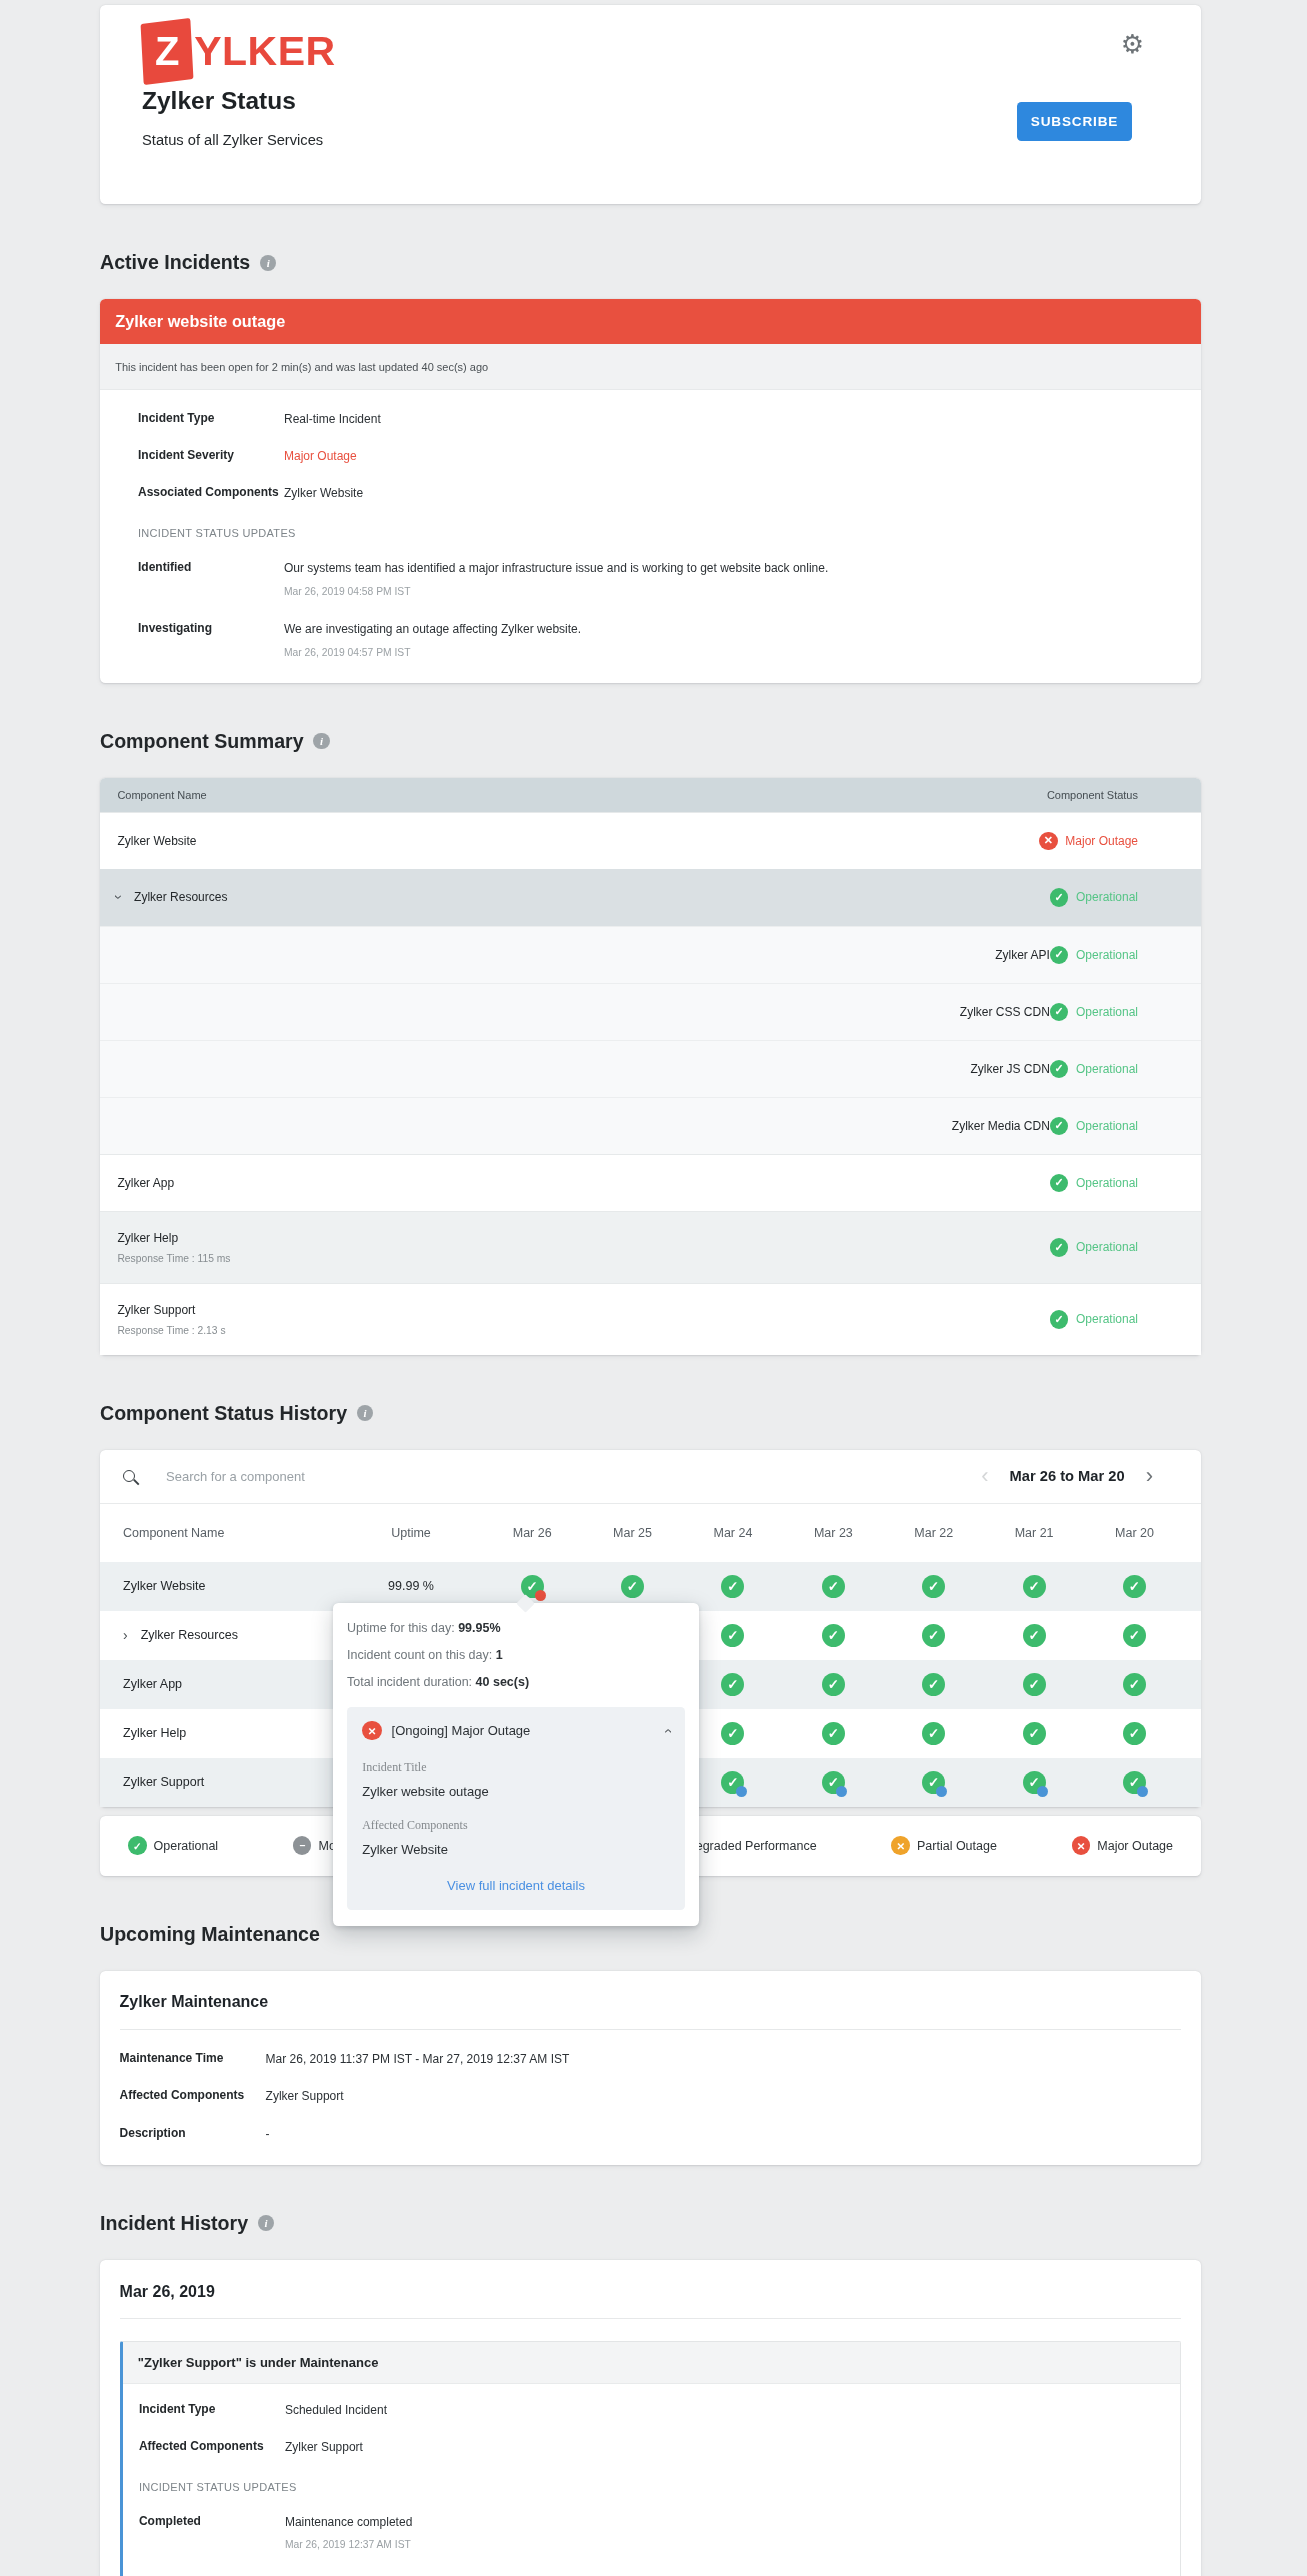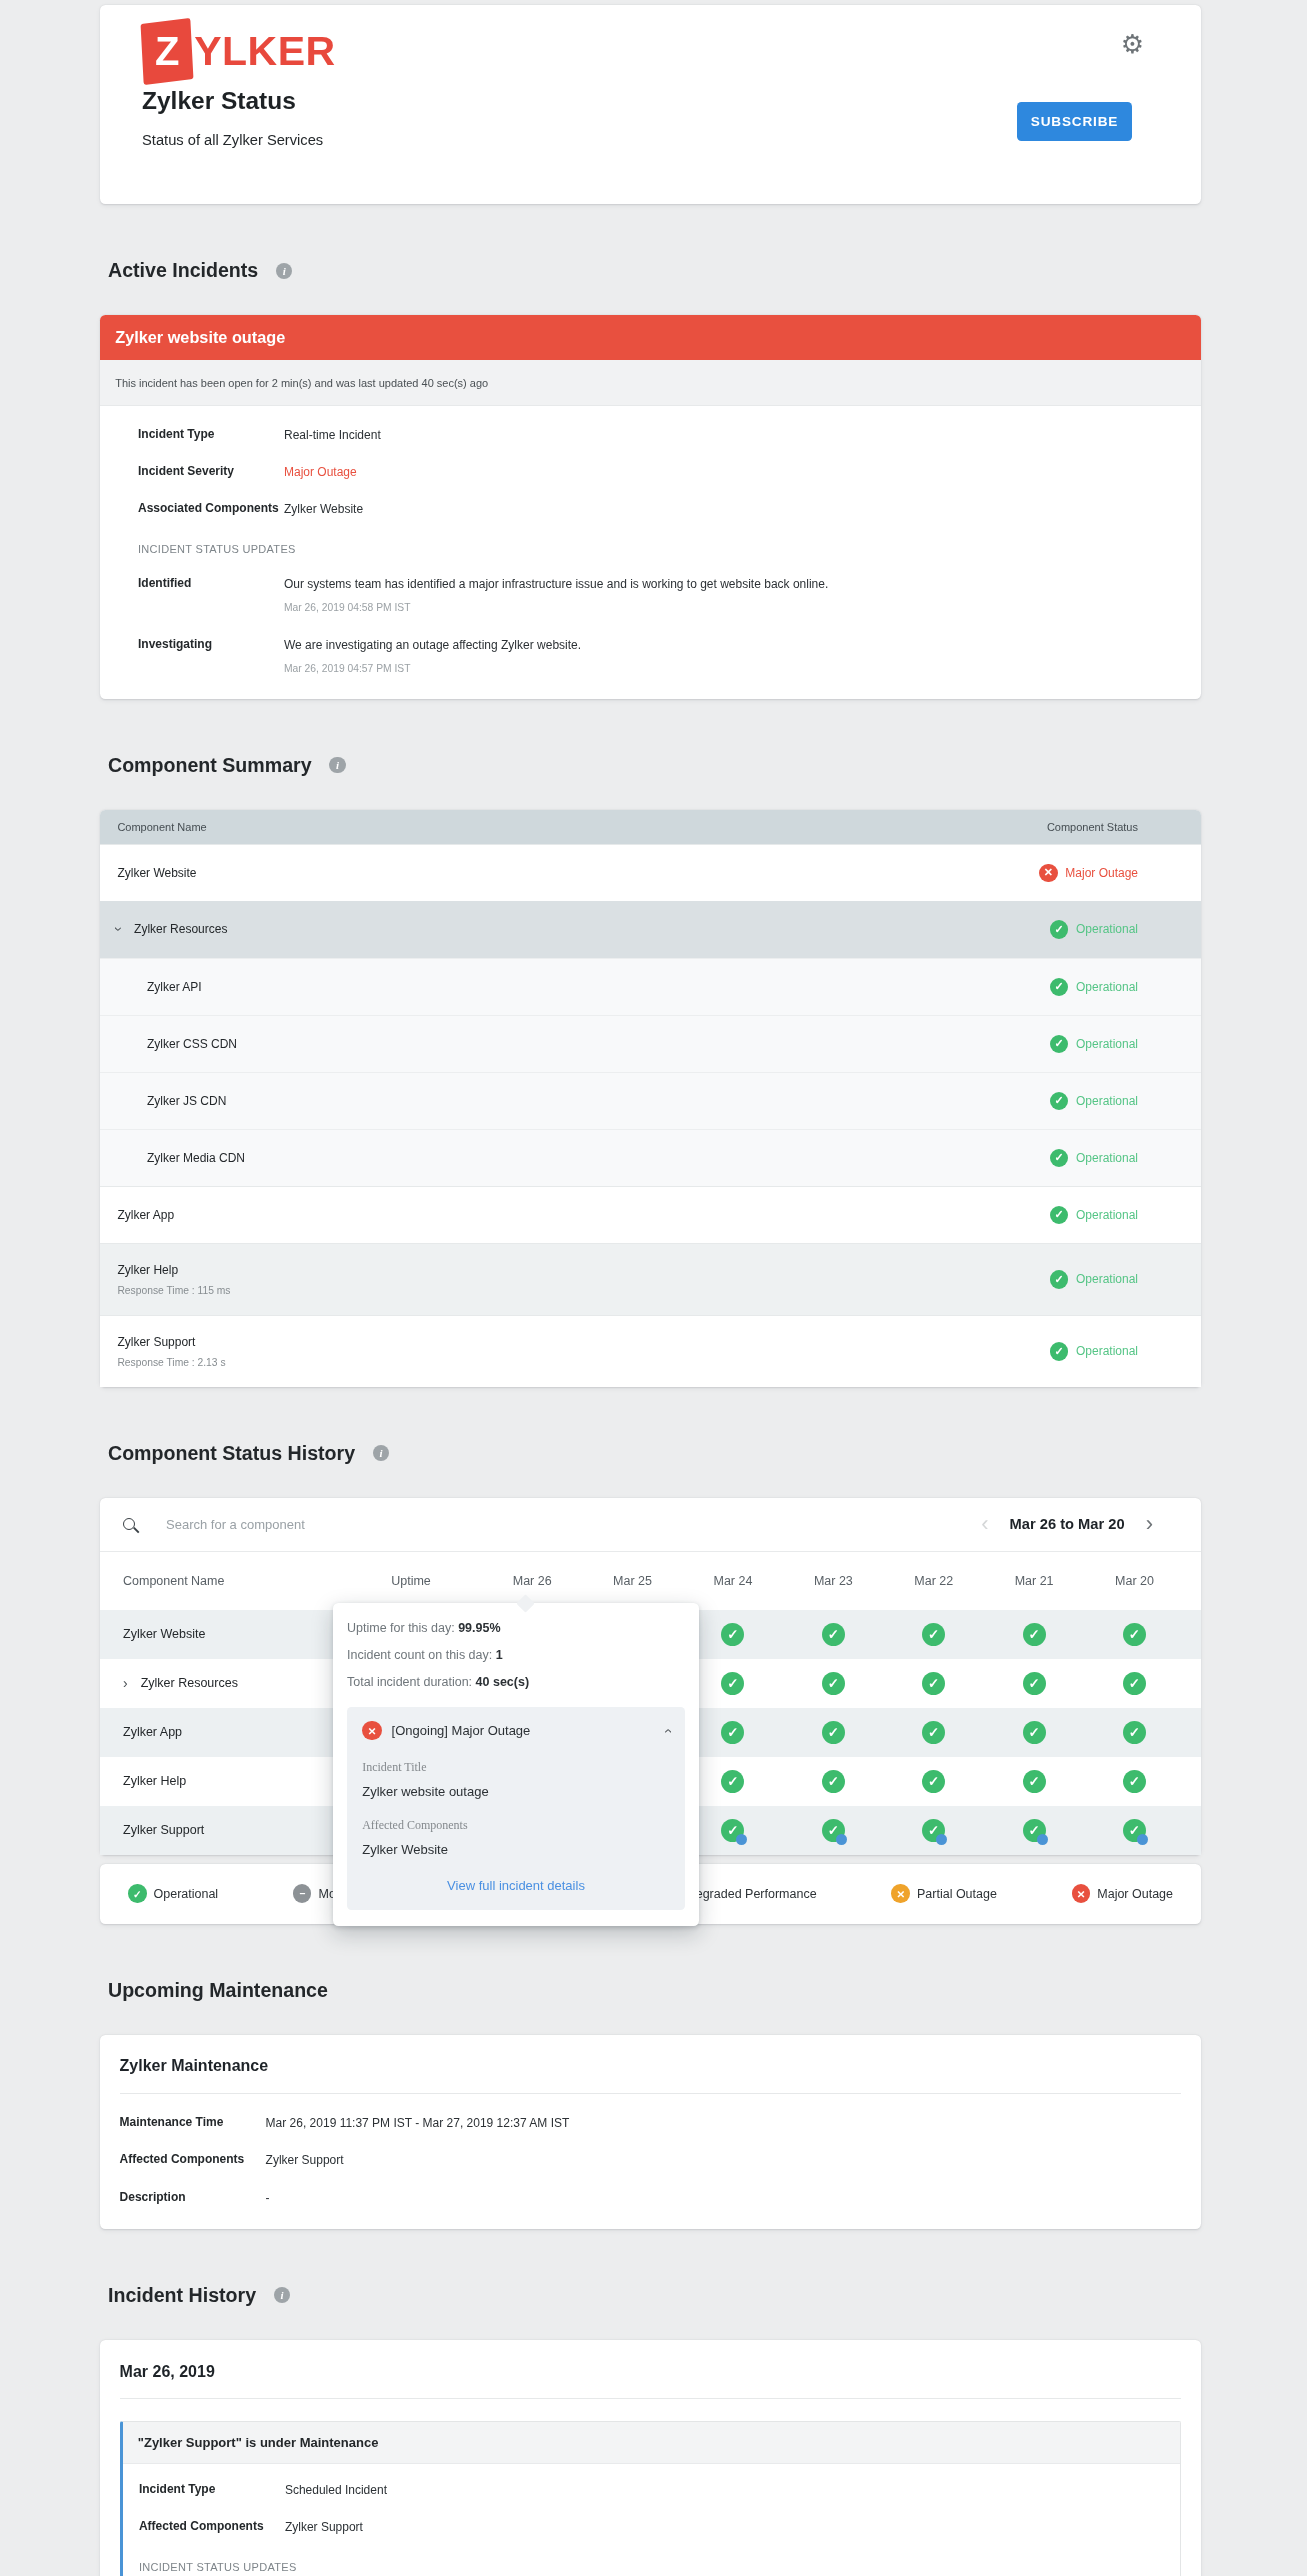--- a/index.html
+++ b/index.html
@@ -29,21 +29,21 @@
   .page-title { font-size: 24.5px; font-weight: 700; margin: 17px 0 0; color: #1e2225; }
   .subscribe {
     position: absolute; right: 69px; top: 97px; width: 115px; height: 39px;
     background: #2e88de; color: #fff; border: none; border-radius: 4.4px;
     font-family: "Liberation Sans", sans-serif; font-size: 13.6px; font-weight: 700; letter-spacing: 0.8px; cursor: pointer;
   }
   .subtitle { font-size: 14.7px; margin-top: 16.3px; color: #24282b; }
 
   
   .section-heading { display: flex; align-items: center; gap: 9.8px; margin: 47px 0 25px; }
-  .section-heading h2 { font-size: 19.6px; font-weight: 700; margin: 8px; color: #23272a; }
+  .section-heading h2 { font-size: 19.6px; font-weight: 700; margin: 0; color: #23272a; }
   .info-icon {
     width: 16.3px; height: 16.3px; border-radius: 50%; background: #9ea4a8; color: #fff;
     font-family: "Liberation Serif", serif; font-style: italic; font-weight: 700; font-size: 11px;
     display: flex; align-items: center; justify-content: center; cursor: pointer;
   }
 
   
   .banner {
     height: 45px; background: #e8503f; border-radius: 5.4px 5.4px 0 0;
     display: flex; align-items: center; padding: 0 15.2px;
@@ -66,21 +66,21 @@
     display: flex; justify-content: space-between; align-items: center;
     background: #cfd8dc; border-radius: 5.4px 5.4px 0 0; height: 34px;
     padding: 0 63px 0 17.4px; font-size: 11px; color: #454d52;
   }
   .sum-row {
     display: flex; justify-content: space-between; align-items: center;
     min-height: 57px; padding: 0 63px 0 17.4px; font-size: 12px;
     border-top: 0.5px solid #e6e9ea; background: #fff; cursor: default;
   }
   .sum-row.group { background: #dae0e3; border-top: none; }
-  .sum-row.child { background: #f8f9fa; padding-left: 47px; border-top: 0.5px solid #eceeef; }
+  .sum-row.child { background: #f8f9fa; padding-left: 73px; border-top: 0.5px solid #eceeef; justify-content: flex-end; }
   .sum-row.shade { background: #eef1f2; }
   .sum-row.tall { min-height: 72px; }
   .rname { display: flex; align-items: center; }
   .rsub { font-size: 10.3px; color: #878d91; margin-top: 7.6px; }
   .schev { display: inline-block; transform: rotate(90deg); color: #4a5054; font-size: 14px; margin-right: 12px; cursor: pointer; }
   .st { display: flex; align-items: center; gap: 7.6px; font-size: 12px; }
   .st-ok { color: #55c586; }
   .st-bad { color: #e8503f; }
   .sicon {
     width: 18.5px; height: 18.5px; border-radius: 50%; color: #fff; font-size: 11px; font-weight: 700;

